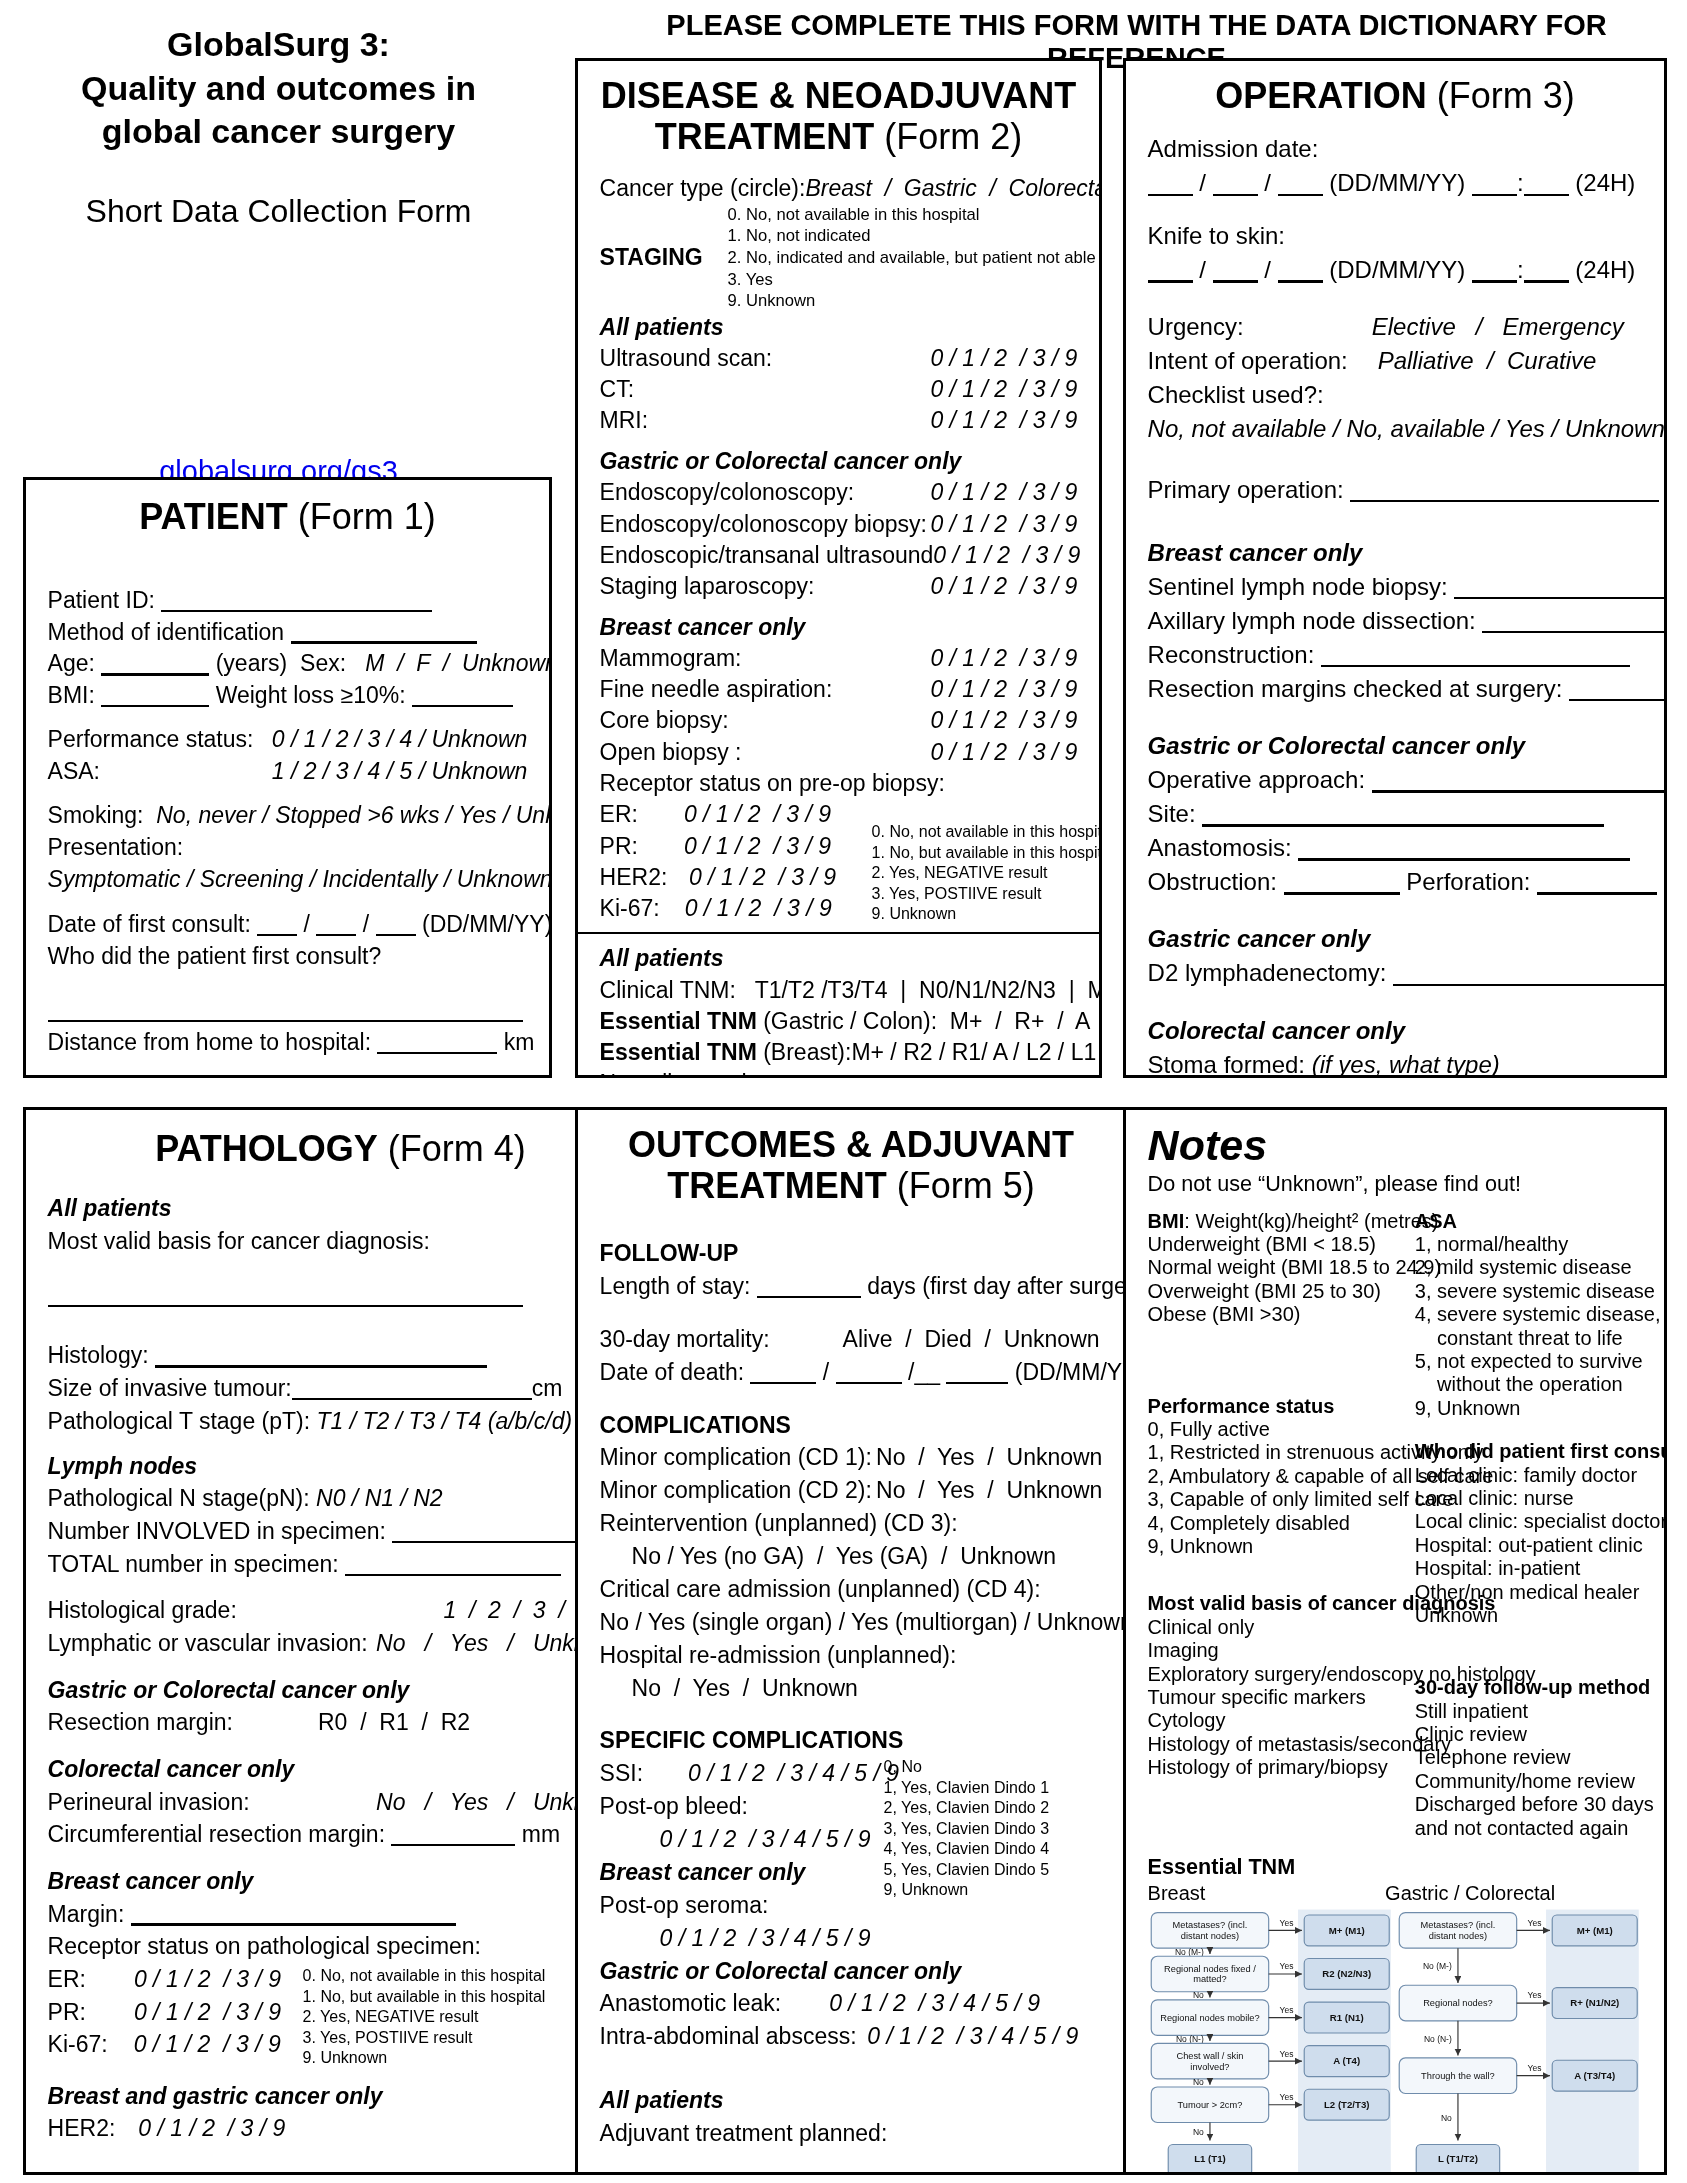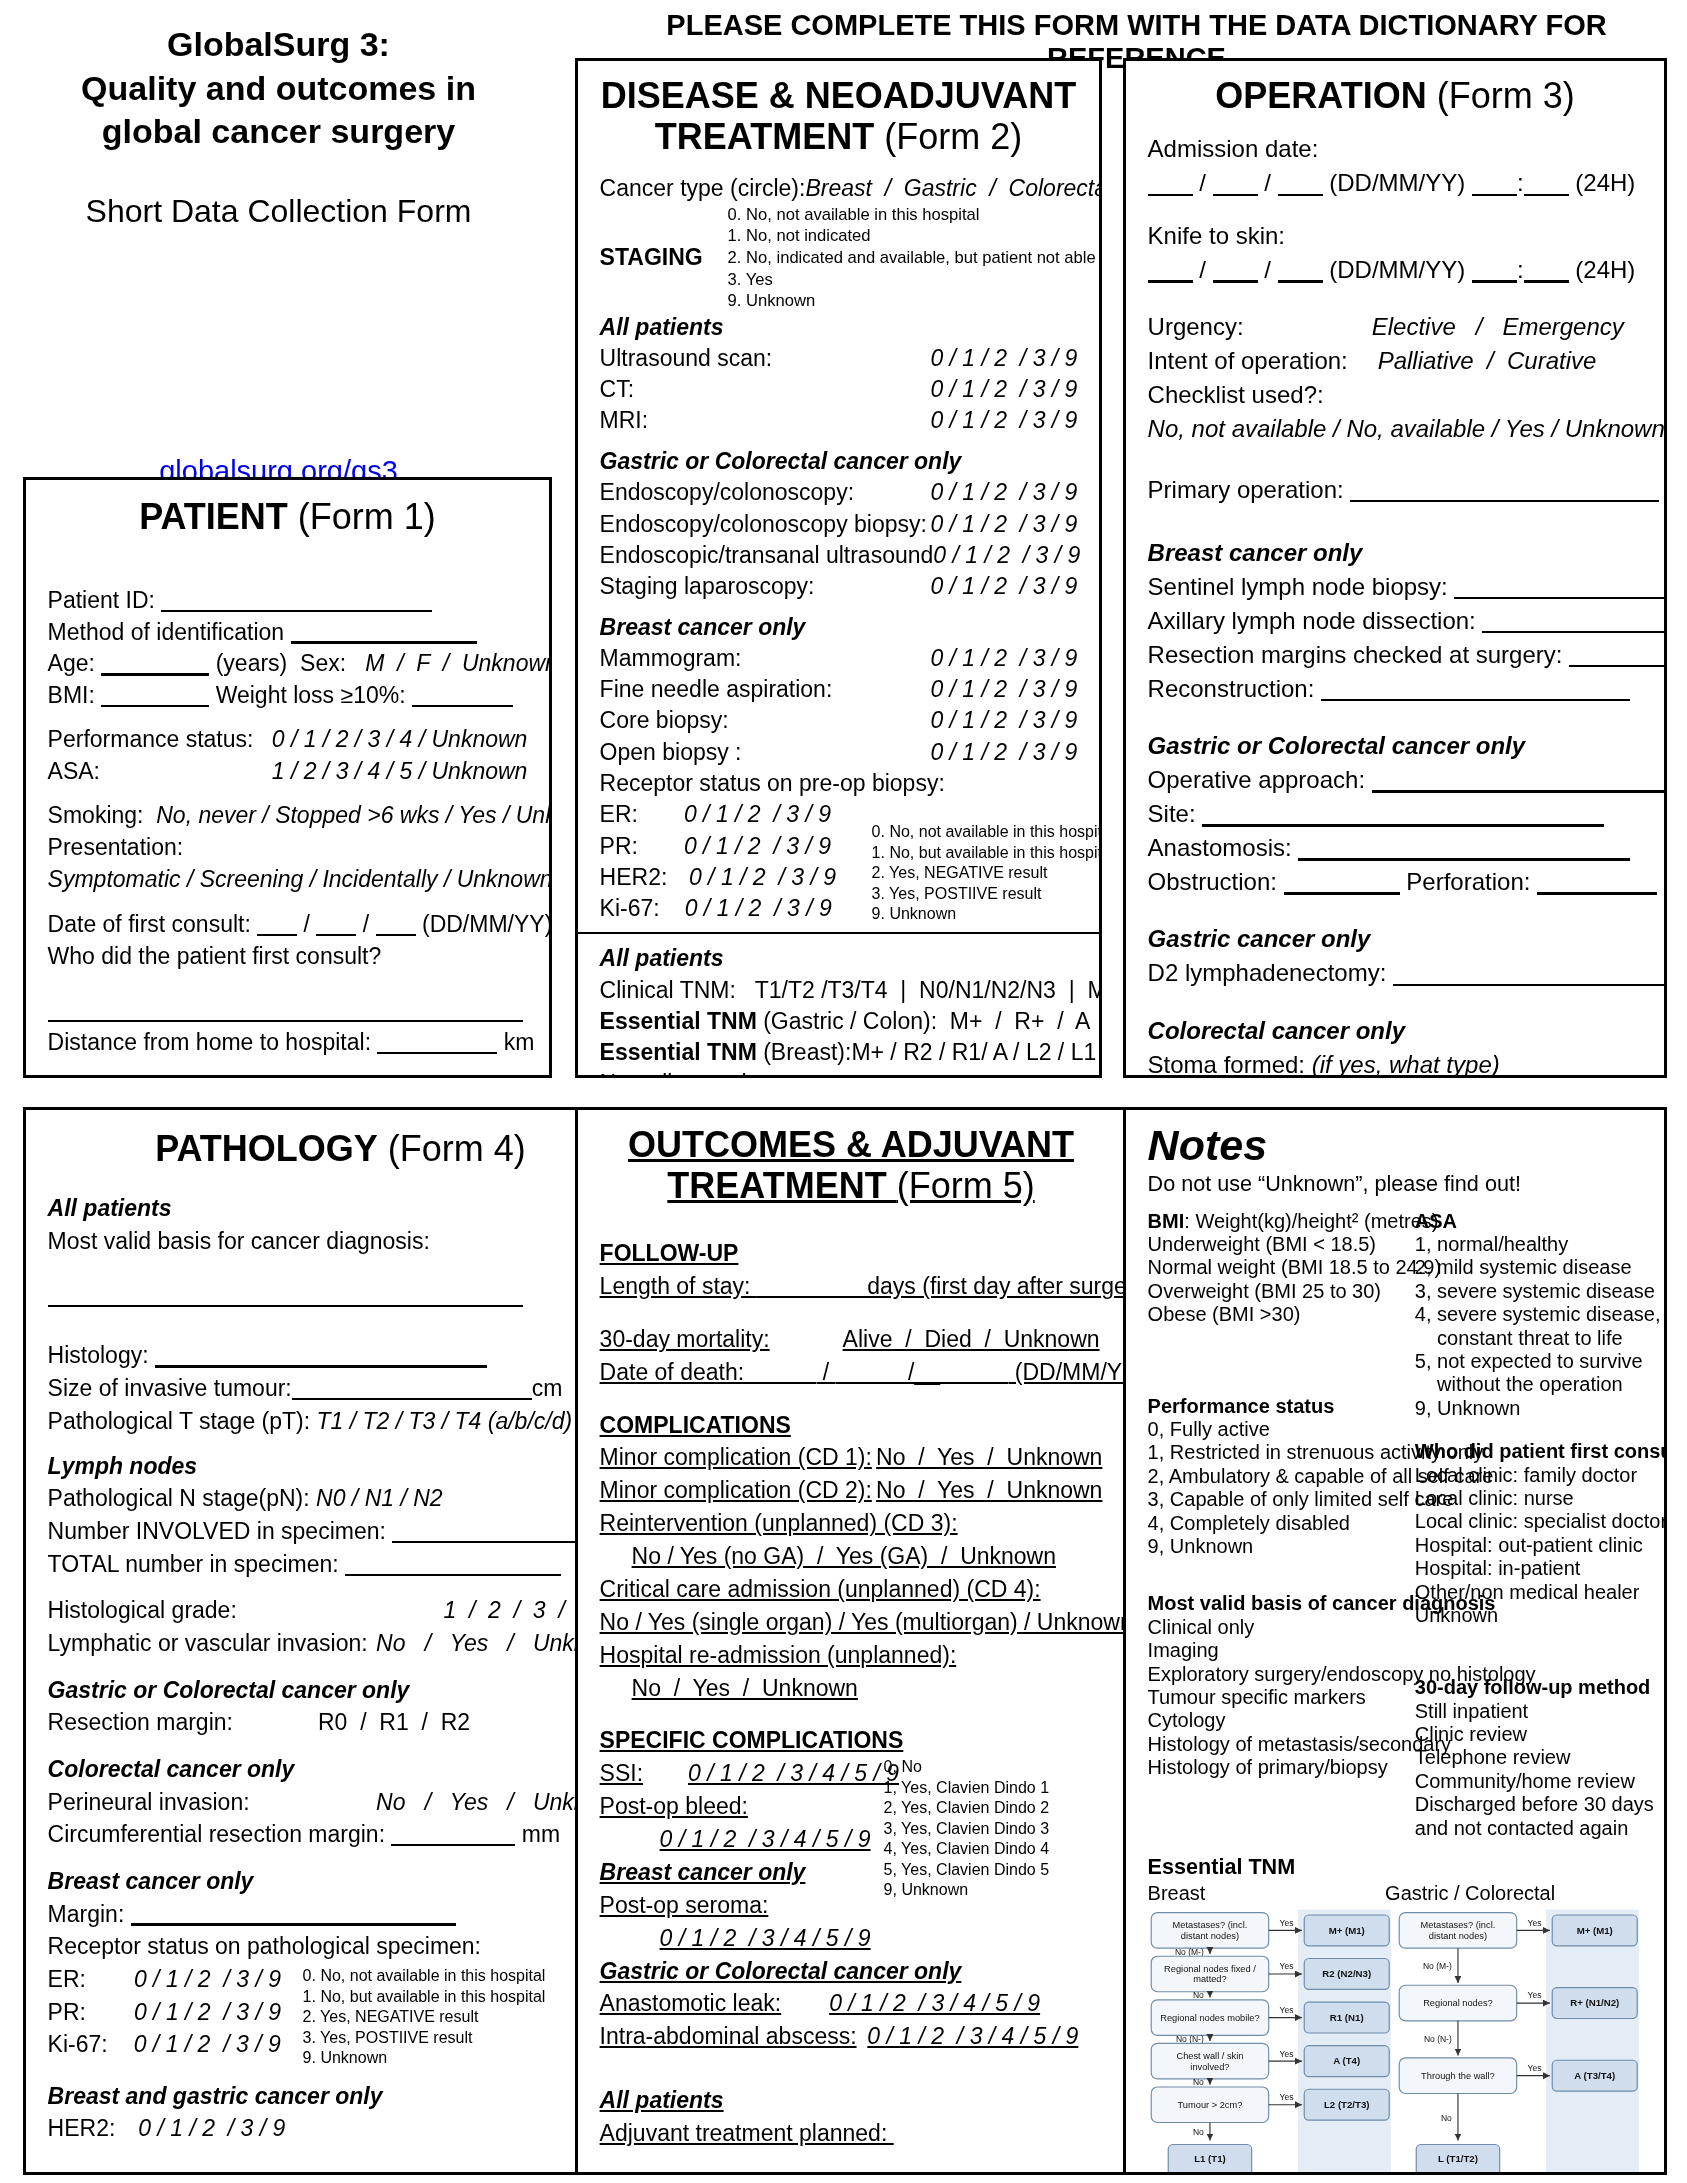--- a/index.html
+++ b/index.html
@@ -16,21 +16,21 @@
   .brand{position:absolute;left:0;top:71px;width:263px;text-align:center;font-size:45px;font-weight:bold;
          text-shadow:0 0 5.4px #fff,0 0 5.4px #fff,0 0 5.4px #fff;}
   .slink{left:39px;top:455px;width:479px;text-align:center;font-size:29px;text-decoration:underline;cursor:pointer;}
   
   .box{position:absolute;border:3.9px solid #000;background:#fff;box-sizing:border-box;
        padding:6.2px 21.6px;overflow:hidden;}
   .b-patient{left:23px;top:477px;width:529px;height:601px;}
   .b-f2{left:575px;top:58px;width:527px;height:1020px;}
   .b-f3{left:1123px;top:58px;width:544px;height:1020px;}
   .b-f4{left:23px;top:1107px;width:635px;height:1068px;}
-  .b-f5{left:575px;top:1107px;width:552px;height:1068px;text-decoration:underline;}
+  .b-f5{left:575px;top:1107px;width:552px;height:1068px;}
   .b-notes{left:1123px;top:1107px;width:544px;height:1068px;}
   .box-title{text-align:center;font-size:36px;line-height:1.12;margin:9.3px 0 15.5px;}
   .b-patient .box-title{margin:10.8px 0 26px;}
   .b-f4 .box-title{margin:12.4px 0 23px;}
   .bt{font-weight:bold;}
   
   .row{display:flex;align-items:flex-end;white-space:pre;min-height:1.36em;}
   .b-patient .row{font-size:23px;line-height:1.38;}
   .b-f2 .row{font-size:23px;line-height:1.36;}
   .b-f3 .row{font-size:24px;line-height:1.42;}
@@ -159,22 +159,22 @@
         <div class="row" style="padding-right: 18.6px;"><span class="t ">Urgency:</span><span class="sp"></span><span class="t i">Elective   /   Emergency</span></div>
         <div class="row" style="padding-right: 46px;"><span class="t ">Intent of operation:</span><span class="sp"></span><span class="t i">Palliative  /  Curative</span></div>
         <div class="row"><span class="t ">Checklist used?:</span></div>
         <div class="row"><span class="sp"></span><span class="t i">No, not available / No, available / Yes / Unknown</span></div>
         <div style="height: 26px;"></div>
         <div class="row"><span class="t ">Primary operation: </span><span class="blank" style="width: 309px;"></span></div>
         <div style="height: 29px;"></div>
         <div class="row"><span class="t bi">Breast cancer only</span></div>
         <div class="row"><span class="t ">Sentinel lymph node biopsy: </span><span class="blank" style="width: 224px;"></span></div>
         <div class="row"><span class="t ">Axillary lymph node dissection: </span><span class="blank" style="width: 197px;"></span></div>
+        <div class="row"><span class="t ">Reconstruction: </span><span class="blank" style="width: 309px;"></span></div>
         <div class="row"><span class="t ">Resection margins checked at surgery: </span><span class="blank" style="width: 124px;"></span></div>
-        <div class="row"><span class="t ">Reconstruction: </span><span class="blank" style="width: 309px;"></span></div>
         <div style="height: 23px;"></div>
         <div class="row"><span class="t bi">Gastric or Colorectal cancer only</span></div>
         <div class="row"><span class="t ">Operative approach: </span><span class="blank" style="width: 294px;"></span></div>
         <div class="row"><span class="t ">Site: </span><span class="blank" style="width: 402px;"></span></div>
         <div class="row"><span class="t ">Anastomosis: </span><span class="blank" style="width: 332px;"></span></div>
         <div class="row"><span class="t ">Obstruction: </span><span class="blank" style="width: 116px;"></span><span class="t "> Perforation: </span><span class="blank" style="width: 120px;"></span></div>
         <div style="height: 23px;"></div>
         <div class="row"><span class="t bi">Gastric cancer only</span></div>
         <div class="row"><span class="t ">D2 lymphadenectomy: </span><span class="blank" style="width: 271px;"></span></div>
         <div style="height: 23px;"></div>

